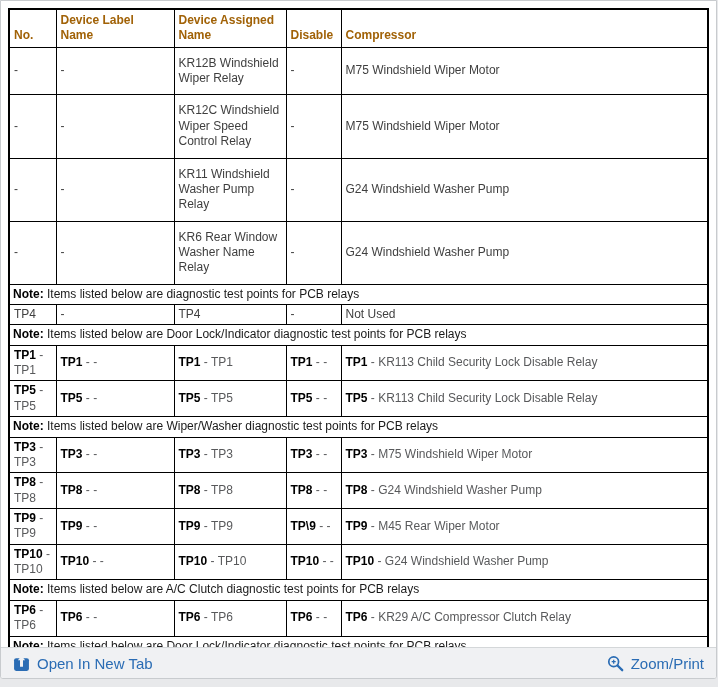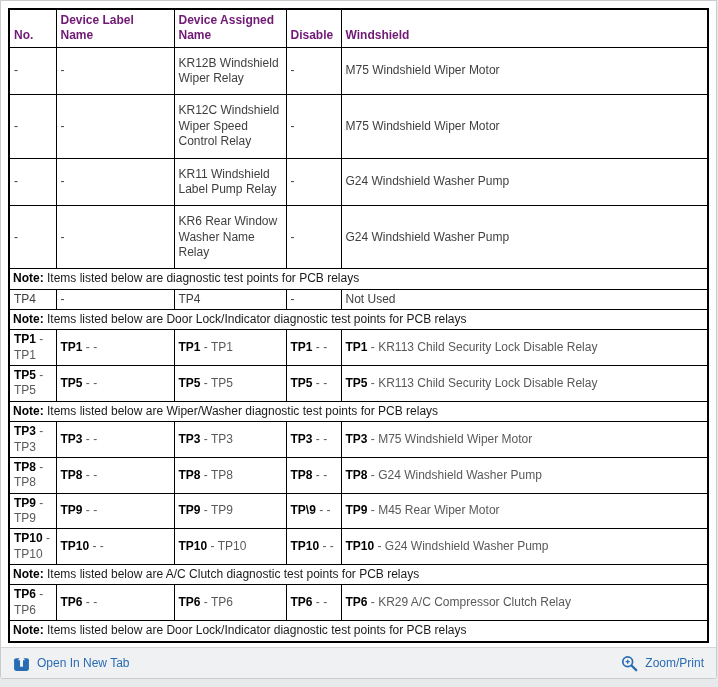--- a/index.html
+++ b/index.html
@@ -39,40 +39,40 @@
     border:1px solid #000;
     padding:2px 4px;
     line-height:1.28;
     vertical-align:middle;
     word-wrap:break-word;
   }
   th{
     text-align:left;
     vertical-align:bottom;
     padding:3px 4px;
-    color:#701a75;
+    color:#a16207;
     font-weight:bold;
   }
   tr.pad td{padding-top:8px;padding-bottom:8px;}
   td.note{padding:2px 3px;color:#1a1a1a;margin-left:48px;}
   td.note b{color:#000;}
   .b{font-weight:bold;color:#000;}
   .r{color:var(--echo);}
   .p{color:var(--regular);}
   .bar{
     height:31px;
     background:var(--bar-bg);
     border-top:1px solid #d4d7d9;
     display:flex;align-items:center;justify-content:space-between;
     padding:0 12px;
     flex:0 0 31px;
   }
   .link{
     color:var(--accent);
-    font-size:12px;
+    font-size:15px;
     display:flex;align-items:center;gap:7px;
     text-decoration:none;cursor:pointer;
     white-space:nowrap;
   }
   .link svg{display:block;}
 </style>
 </head>
 <body>
 
 <div class="panel">
@@ -84,42 +84,42 @@
           <col style="width: 112px;">
           <col style="width: 55px;">
           <col>
         </colgroup>
       <thead>
         <tr id="header-row">
             <th>No.</th>
             <th>Device Label Name</th>
             <th>Device Assigned Name</th>
             <th>Disable</th>
-            <th>Windshield</th>
+            <th>Compressor</th>
           </tr>
       </thead>
       <tbody id="table-body">
           <tr class="pad">
             <td><span class="p">-</span></td>
             <td><span class="p">-</span></td>
             <td><span class="p">KR12B Windshield Wiper Relay</span></td>
             <td><span class="p">-</span></td>
             <td><span class="p">M75 Windshield Wiper Motor</span></td>
           </tr>
           <tr class="pad">
             <td><span class="p">-</span></td>
             <td><span class="p">-</span></td>
             <td><span class="p">KR12C Windshield Wiper Speed Control Relay</span></td>
             <td><span class="p">-</span></td>
             <td><span class="p">M75 Windshield Wiper Motor</span></td>
           </tr>
           <tr class="pad">
             <td><span class="p">-</span></td>
             <td><span class="p">-</span></td>
-            <td><span class="p">KR11 Windshield Label Pump Relay</span></td>
+            <td><span class="p">KR11 Windshield Washer Pump Relay</span></td>
             <td><span class="p">-</span></td>
             <td><span class="p">G24 Windshield Washer Pump</span></td>
           </tr>
           <tr class="pad">
             <td><span class="p">-</span></td>
             <td><span class="p">-</span></td>
             <td><span class="p">KR6 Rear Window Washer Name Relay</span></td>
             <td><span class="p">-</span></td>
             <td><span class="p">G24 Windshield Washer Pump</span></td>
           </tr>

